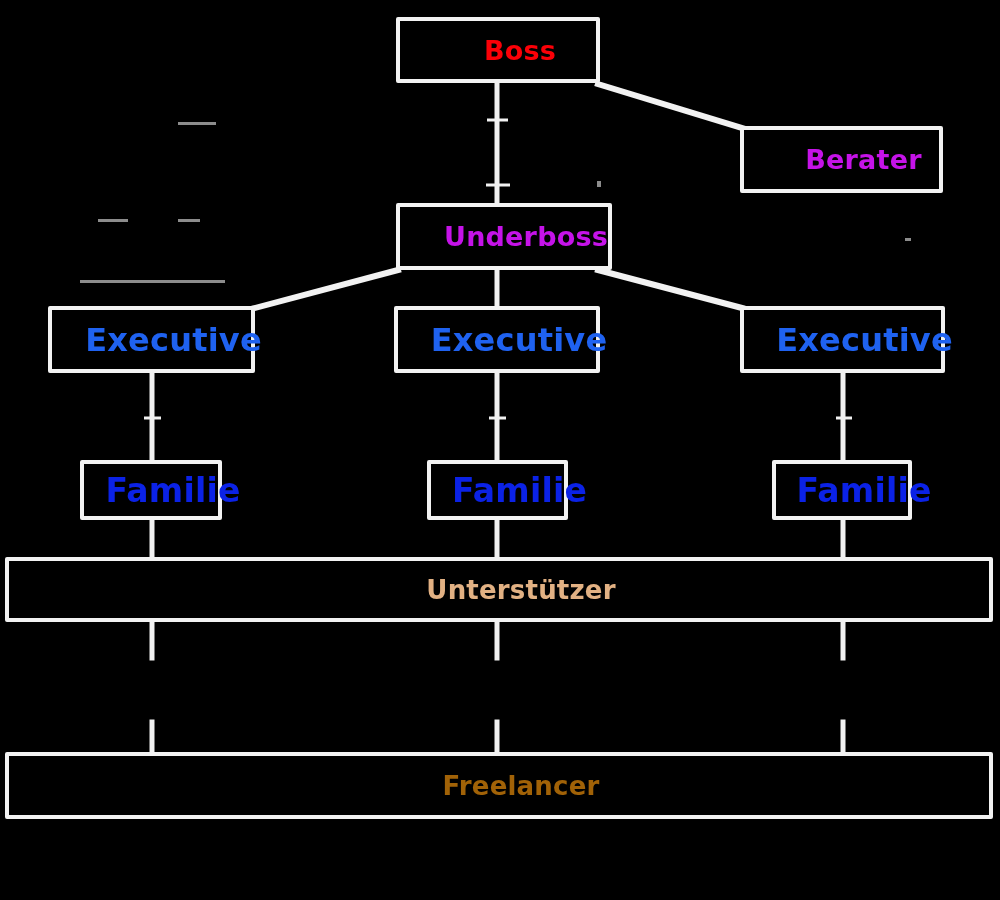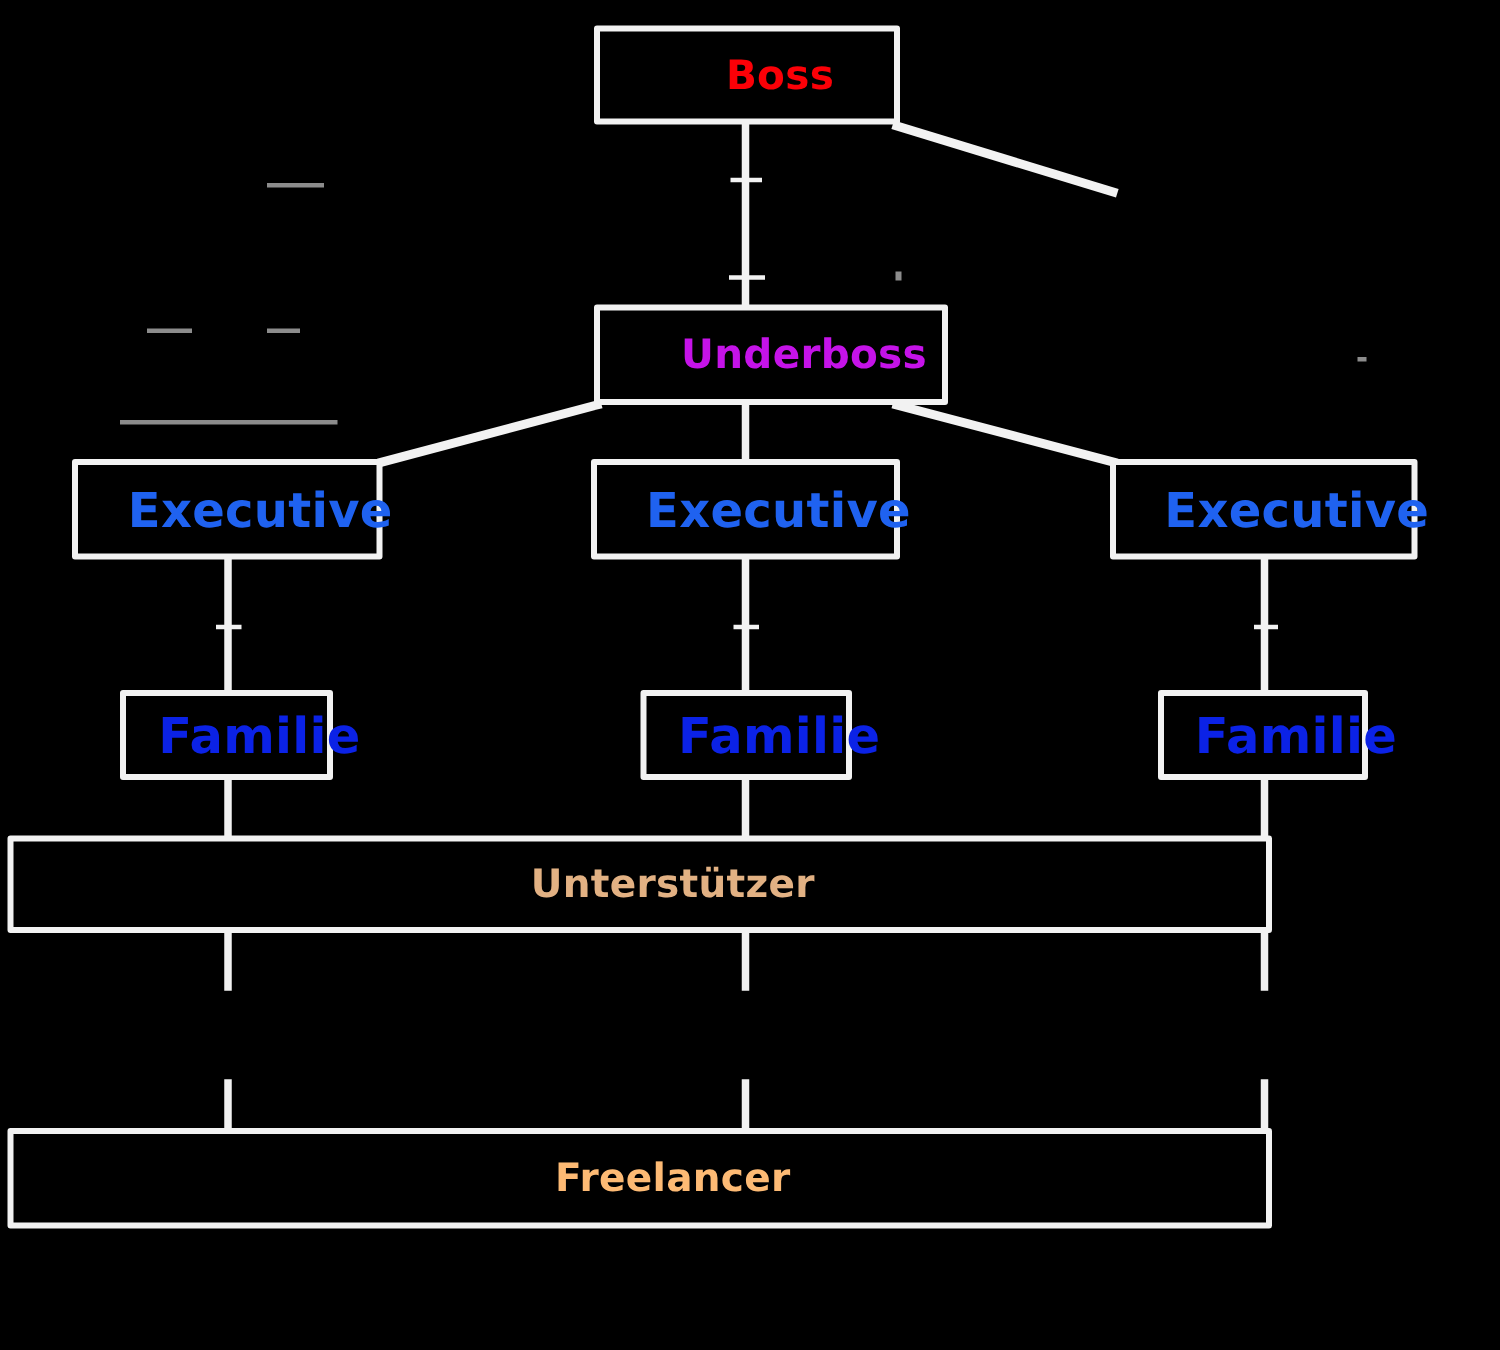--- a/index.html
+++ b/index.html
@@ -39,31 +39,31 @@
     padding-left: 44px;
   }
   .node .label {
     font-weight: bold;
     letter-spacing: 0.2px;
     white-space: nowrap;
   }
 
   .node-boss      { left: 396px; top: 17px;  width: 204px; height: 66px; }
   .node-berater   { left: 740px; top: 126px; width: 203px; height: 67px; }
-  .node-underboss { left: 396px; top: 203px; width: 236px; height: 67px; }
+  .node-underboss { left: 396px; top: 203px; width: 216px; height: 67px; }
 
   .node-exec-1 { left: 48px;  top: 306px; width: 207px; height: 67px; }
   .node-exec-2 { left: 394px; top: 306px; width: 206px; height: 67px; }
   .node-exec-3 { left: 740px; top: 306px; width: 205px; height: 67px; }
 
   .node-fam-1 { left: 80px;  top: 460px; width: 142px; height: 60px; }
   .node-fam-2 { left: 427px; top: 460px; width: 141px; height: 60px; }
   .node-fam-3 { left: 772px; top: 460px; width: 140px; height: 60px; }
 
-  .node-bar { left: 5px; width: 843px; }
+  .node-bar { left: 5px; width: 988px; }
   .node-bar-unter { top: 557px; height: 65px; }
   .node-bar-pros  { top: 656px; height: 66px; }
   .node-bar-free  { top: 752px; height: 67px; }
 
   .lbl-boss      { font-size: 27px; }
   .lbl-berater   { font-size: 27px; }
   .lbl-underboss { font-size: 27px; }
   .lbl-exec      { font-size: 32px; }
   .lbl-fam       { font-size: 33px; }
   .lbl-bar       { font-size: 26px; font-weight: normal; }
@@ -126,20 +126,23 @@
   <div class="speck speck-dim" style="left:98px; top:219px; width:30px; height:3px;"></div>
   <div class="speck speck-dim" style="left:178px; top:219px; width:22px; height:3px;"></div>
   <div class="speck speck-dim" style="left:80px; top:280px; width:145px; height:3px;"></div>
   <div class="speck speck-dim" style="left:905px; top:238px; width:6px; height:3px;"></div>
   <div class="speck speck-dim" style="left:597px; top:181px; width:4px; height:6px;"></div>
 
   <div class="node node-boss">
     <span class="label lbl-boss" style="color:#fb0007;">Boss</span>
   </div>
 
+  <div class="node node-berater">
+    <span class="label lbl-berater" style="color:#c513e8;">Berater</span>
+  </div>
 
   <div class="node node-underboss">
     <span class="label lbl-underboss" style="color:#c513e8;">Underboss</span>
   </div>
 
   <div class="node node-exec-1">
     <span class="label lbl-exec" style="color:#1f62f0;">Executive</span>
   </div>
   <div class="node node-exec-2">
     <span class="label lbl-exec" style="color:#1f62f0;">Executive</span>
@@ -155,16 +158,16 @@
     <span class="label lbl-fam" style="color:#0b22e6;">Familie</span>
   </div>
   <div class="node node-fam-3">
     <span class="label lbl-fam" style="color:#0b22e6;">Familie</span>
   </div>
 
   <div class="node node-bar node-bar-unter">
     <span class="label lbl-bar" style="color:#e2b183;">Unterstützer</span>
   </div>
   <div class="node node-bar node-bar-free">
-    <span class="label lbl-free" style="color:#fdba74;">Freelancer</span>
+    <span class="label lbl-free" style="color:#a16207;">Freelancer</span>
   </div>
 
 </div>
 
 </body></html>

